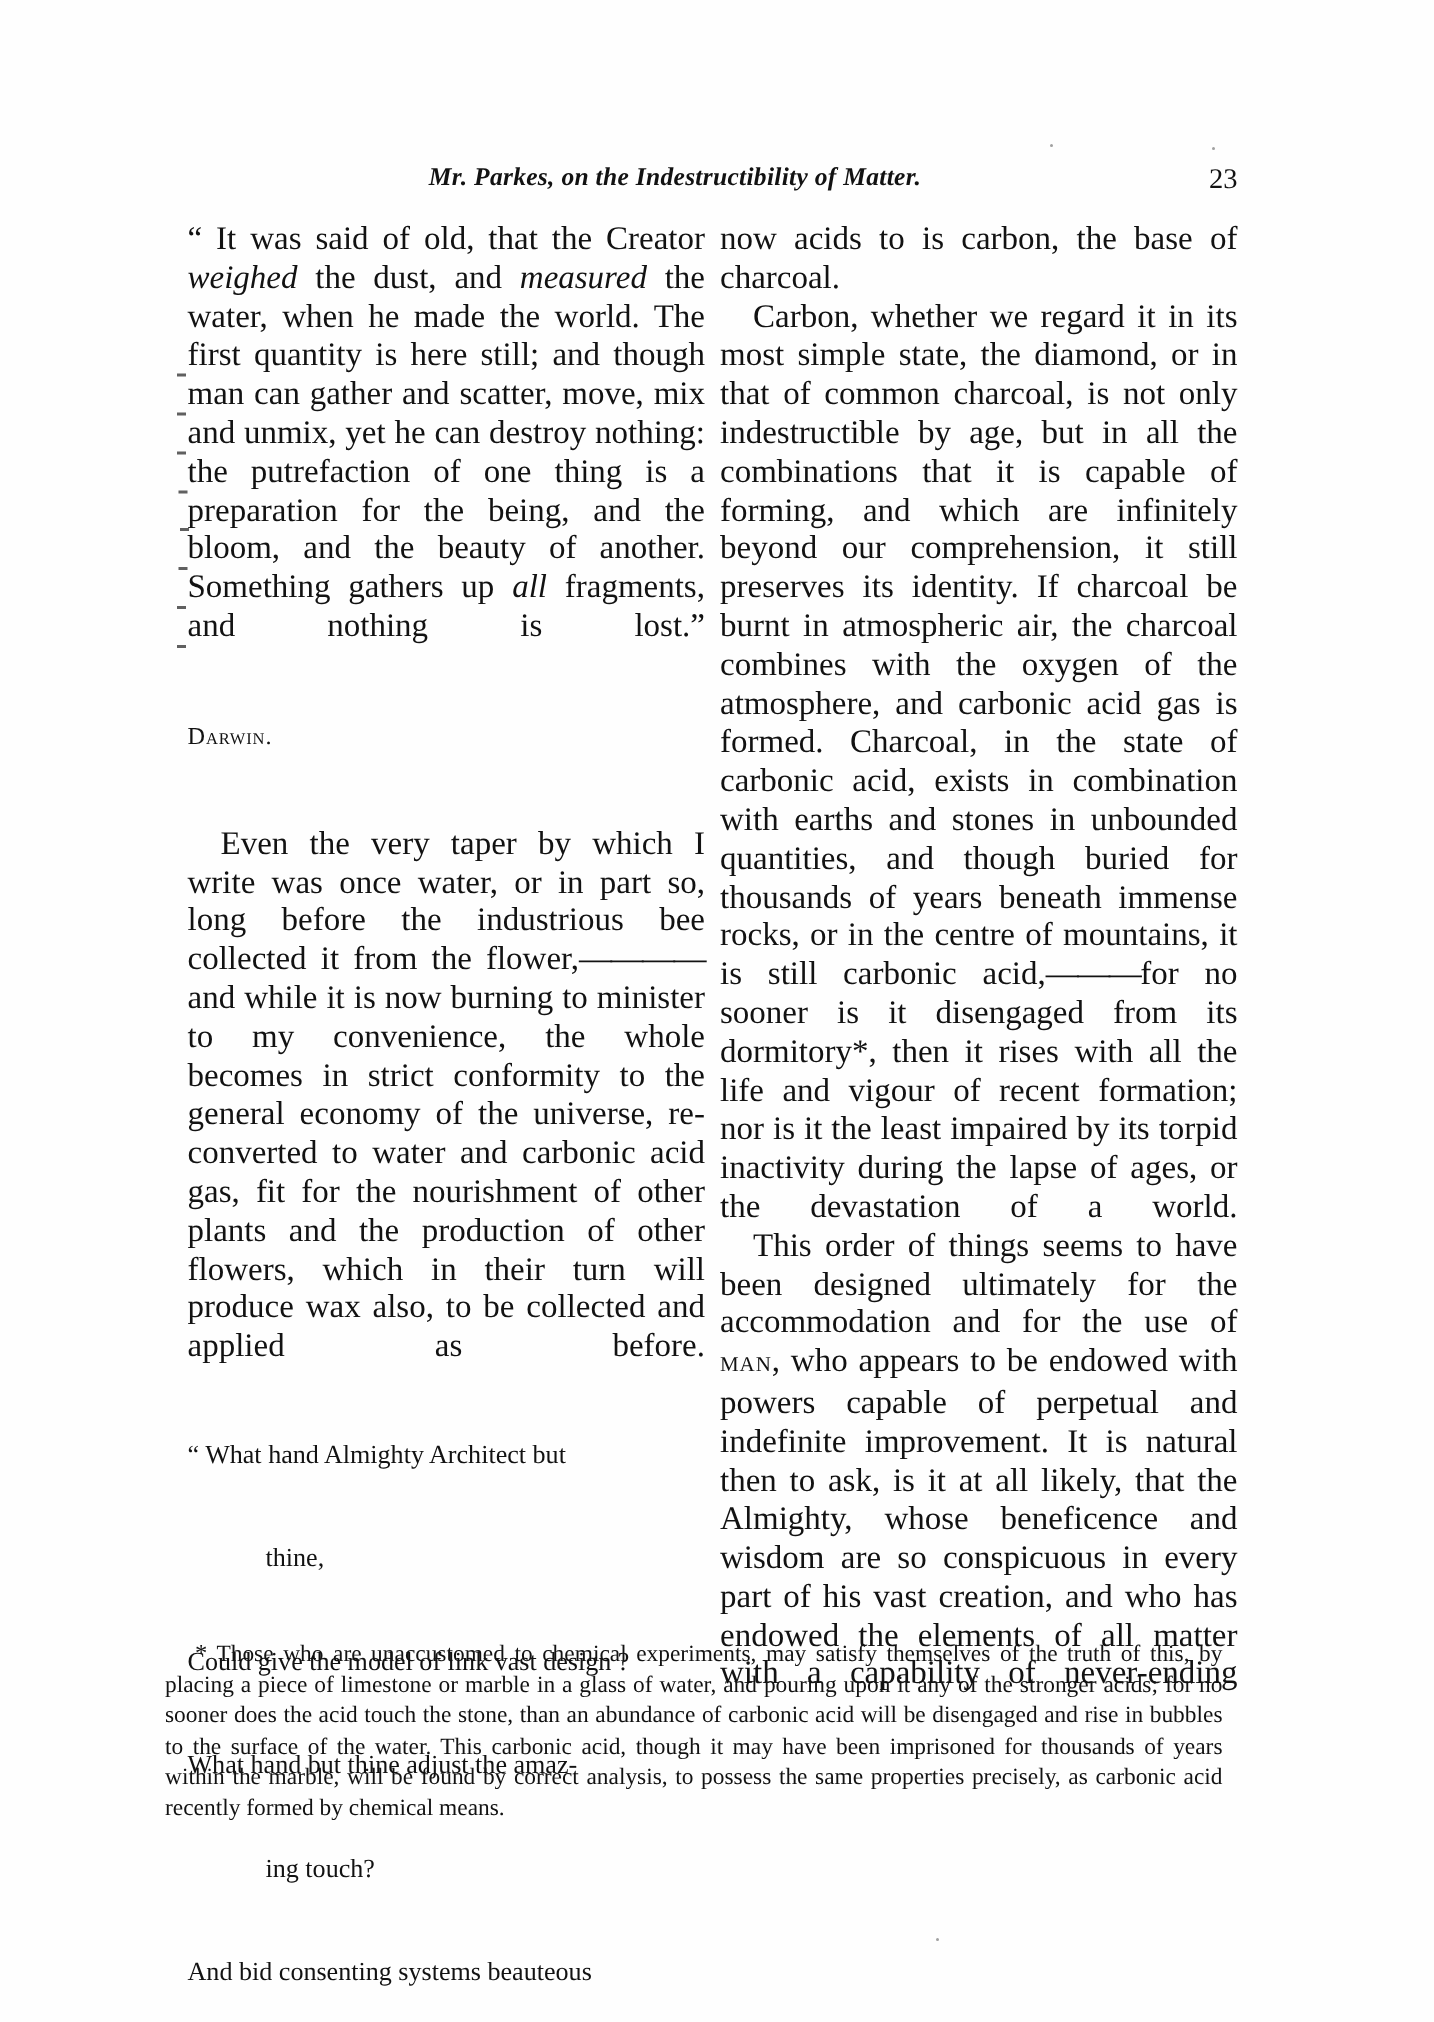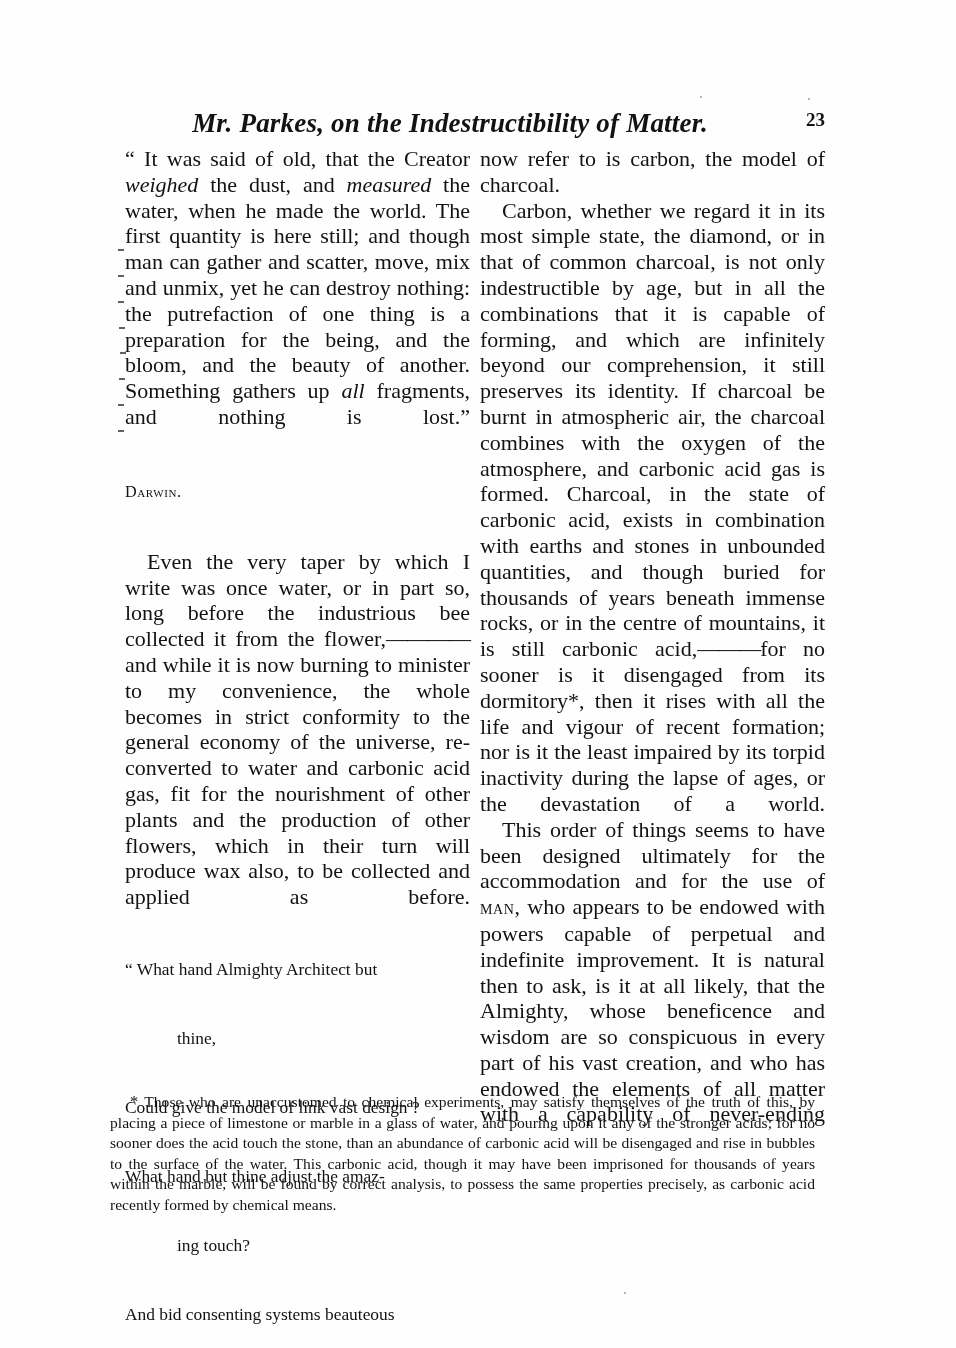--- a/index.html
+++ b/index.html
@@ -33,29 +33,29 @@
     height: 30px;
   }
   .head-title {
     position: absolute;
     left: 0;
     top: 0;
     width: 650px;
     text-align: center;
     font-style: italic;
     font-weight: 700;
-    font-size: 27px;
+    font-size: 17px;
     letter-spacing: 0.2px;
     white-space: nowrap;
   }
   .head-pageno {
     position: absolute;
     right: 0;
     top: 1px;
-    font-weight: 700;
+    font-weight: 400;
     font-size: 19px;
   }
 
   
   .columns {
     position: absolute;
     left: 125px;
     top: 146px;
     width: 700px;
   }
@@ -169,21 +169,21 @@
         <span class="vline">What hand but thine adjust the amaz-</span>
         <span class="vline turn">ing touch?</span>
         <span class="vline">And bid consenting systems beauteous</span>
         
       </div>
 
     </div>
 
     <div class="col col-right">
 
-      <p class="body last-ragged">now refer to is carbon, the model of charcoal.</p>
+      <p class="body last-ragged">now acids to is carbon, the base of charcoal.</p>
 
       <p class="body indent"><span>Carbon, whether we regard it in its most simple state, the diamond, or in that of common charcoal, is not only indestructible by age, but in all the combinations that it is capable of forming, and which are infinitely beyond our comprehension, it still preserves its identity. If charcoal be burnt in atmospheric air, the charcoal combines with the oxygen of the atmosphere, and carbonic acid gas is formed. Charcoal, in the state of carbonic acid, exists in combination with earths and stones in unbounded quantities, and though buried for thousands of years beneath immense rocks, or in the centre of mountains, it is still carbonic acid,</span><span class="longdash">———</span><span>for no sooner is it disengaged from its dormitory</span><span>*</span><span>, then it rises with all the life and vigour of recent formation; nor is it the least impaired by its torpid inactivity during the lapse of ages, or the devastation of a world.</span></p>
 
       <p class="body indent"><span>This order of things seems to have been designed ultimately for the accommodation and for the use of </span><span class="sc">man</span><span>, who appears to be endowed with powers capable of perpetual and indefinite improvement. It is natural then to ask, is it at all likely, that the Almighty, whose beneficence and wisdom are so conspicuous in every part of his vast creation, and who has endowed the elements of all matter with a capability of never-ending</span></p>
     </div>
   </div>
 
   <p class="footnote"><span class="fn-star">*</span><span> Those who are unaccustomed to chemical experiments, may satisfy themselves of the truth of this, by placing a piece of limestone or marble in a glass of water, and pouring upon it any of the stronger acids; for no sooner does the acid touch the stone, than an abundance of carbonic acid will be disengaged and rise in bubbles to the surface of the water. This carbonic acid, though it may have been imprisoned for thousands of years within the marble, will be found by correct analysis, to possess the same properties precisely, as carbonic acid recently formed by chemical means.</span></p>
 
   <div class="margin-tick" style="left:118px; top:249px;"></div>

